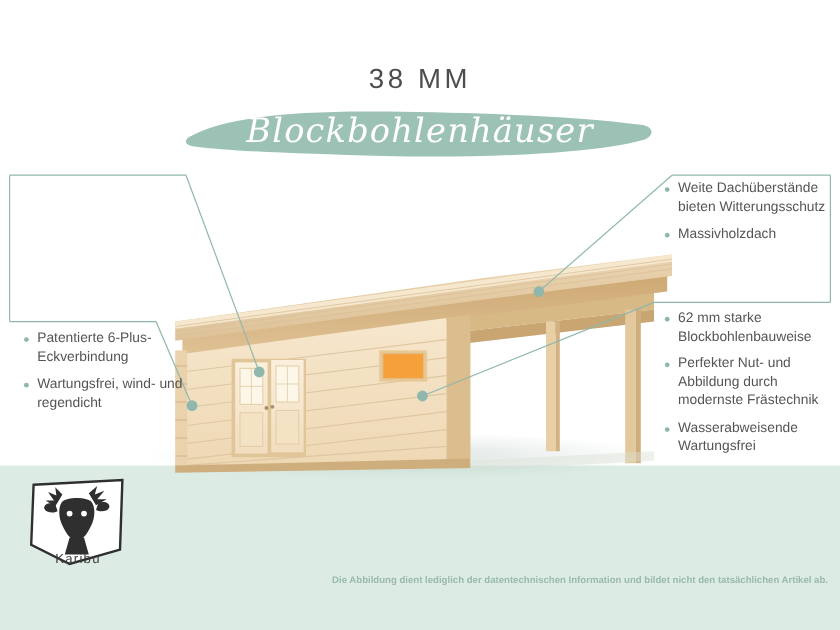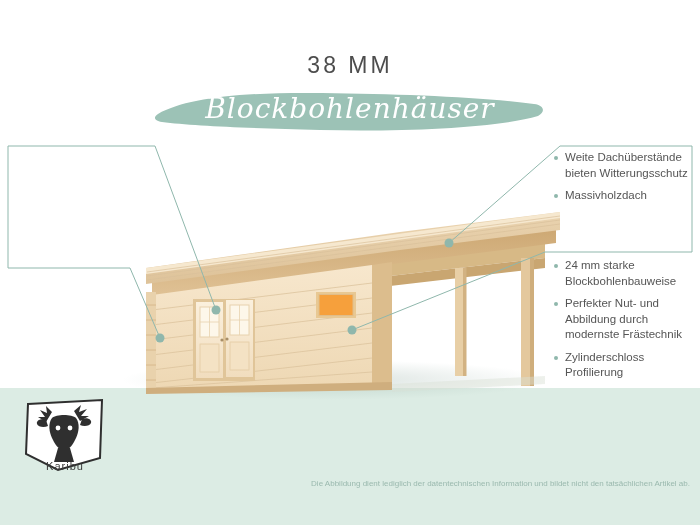--- a/index.html
+++ b/index.html
@@ -140,20 +140,21 @@
   
   .disclaimer {
     position: absolute;
     left: 250px;
     top: 478px;
     width: 440px;
     text-align: right;
     font-size: 8px;
     color: #9ab9ae;
     line-height: 11px;
+    font-weight: bold;
   }
 </style>
 </head>
 <body>
 
 <div class="stage">
 
   <div class="bg-sky"></div>
   <div class="bg-ground"></div>
   <div class="bg-shadow"></div>
@@ -279,35 +280,37 @@
     <svg viewBox="0 0 396 46">
       <path d="M6,26 C34,10 90,4 170,5 C250,6 330,9 382,16 C392,17 394,24 386,28 C346,40 250,44 168,42 C96,40 40,38 10,34 C2,33 1,29 6,26 Z" fill="#9cc2b6"></path>
     </svg>
   </div>
   <div class="title-top">38 MM</div>
   <div class="title-script">Blockbohlenhäuser</div>
 
 
   <div class="callout" id="cal-bl">
     <ul>
+      <li>Patentierte 6-Plus-Eckverbindung</li>
+      <li>Wartungsfrei, wind- und regendicht</li>
     </ul>
   </div>
 
   <div class="callout" id="cal-tr">
     <ul>
       <li>Weite Dachüberstände bieten Witterungsschutz</li>
       <li>Massivholzdach</li>
     </ul>
   </div>
 
   <div class="callout" id="cal-br">
     <ul>
-      <li>24 mm starke Blockbohlenbauweise</li>
+      <li>62 mm starke Blockbohlenbauweise</li>
       <li>Perfekter Nut- und Abbildung durch modernste Frästechnik</li>
-      <li>Zylinderschloss Profilierung</li>
+      <li>Wasserabweisende Wartungsfrei</li>
     </ul>
   </div>
 
   <svg class="logo" viewBox="0 0 86 82">
     <polygon points="6,6 80,2 78,60 36,72 4,56" fill="#ffffff"></polygon>
     <polygon points="6,6 80,2 78,60 36,72 4,56" fill="none" stroke="#2f2f2f" stroke-width="2"></polygon>
     <g fill="#2f2f2f">
 
       <path d="M30,14 l-6,-6 l1,7 l-7,-3 l5,7 l-7,0 l8,5 z"></path>
       <path d="M52,13 l7,-6 l-2,7 l8,-3 l-6,7 l8,0 l-9,5 z"></path>

